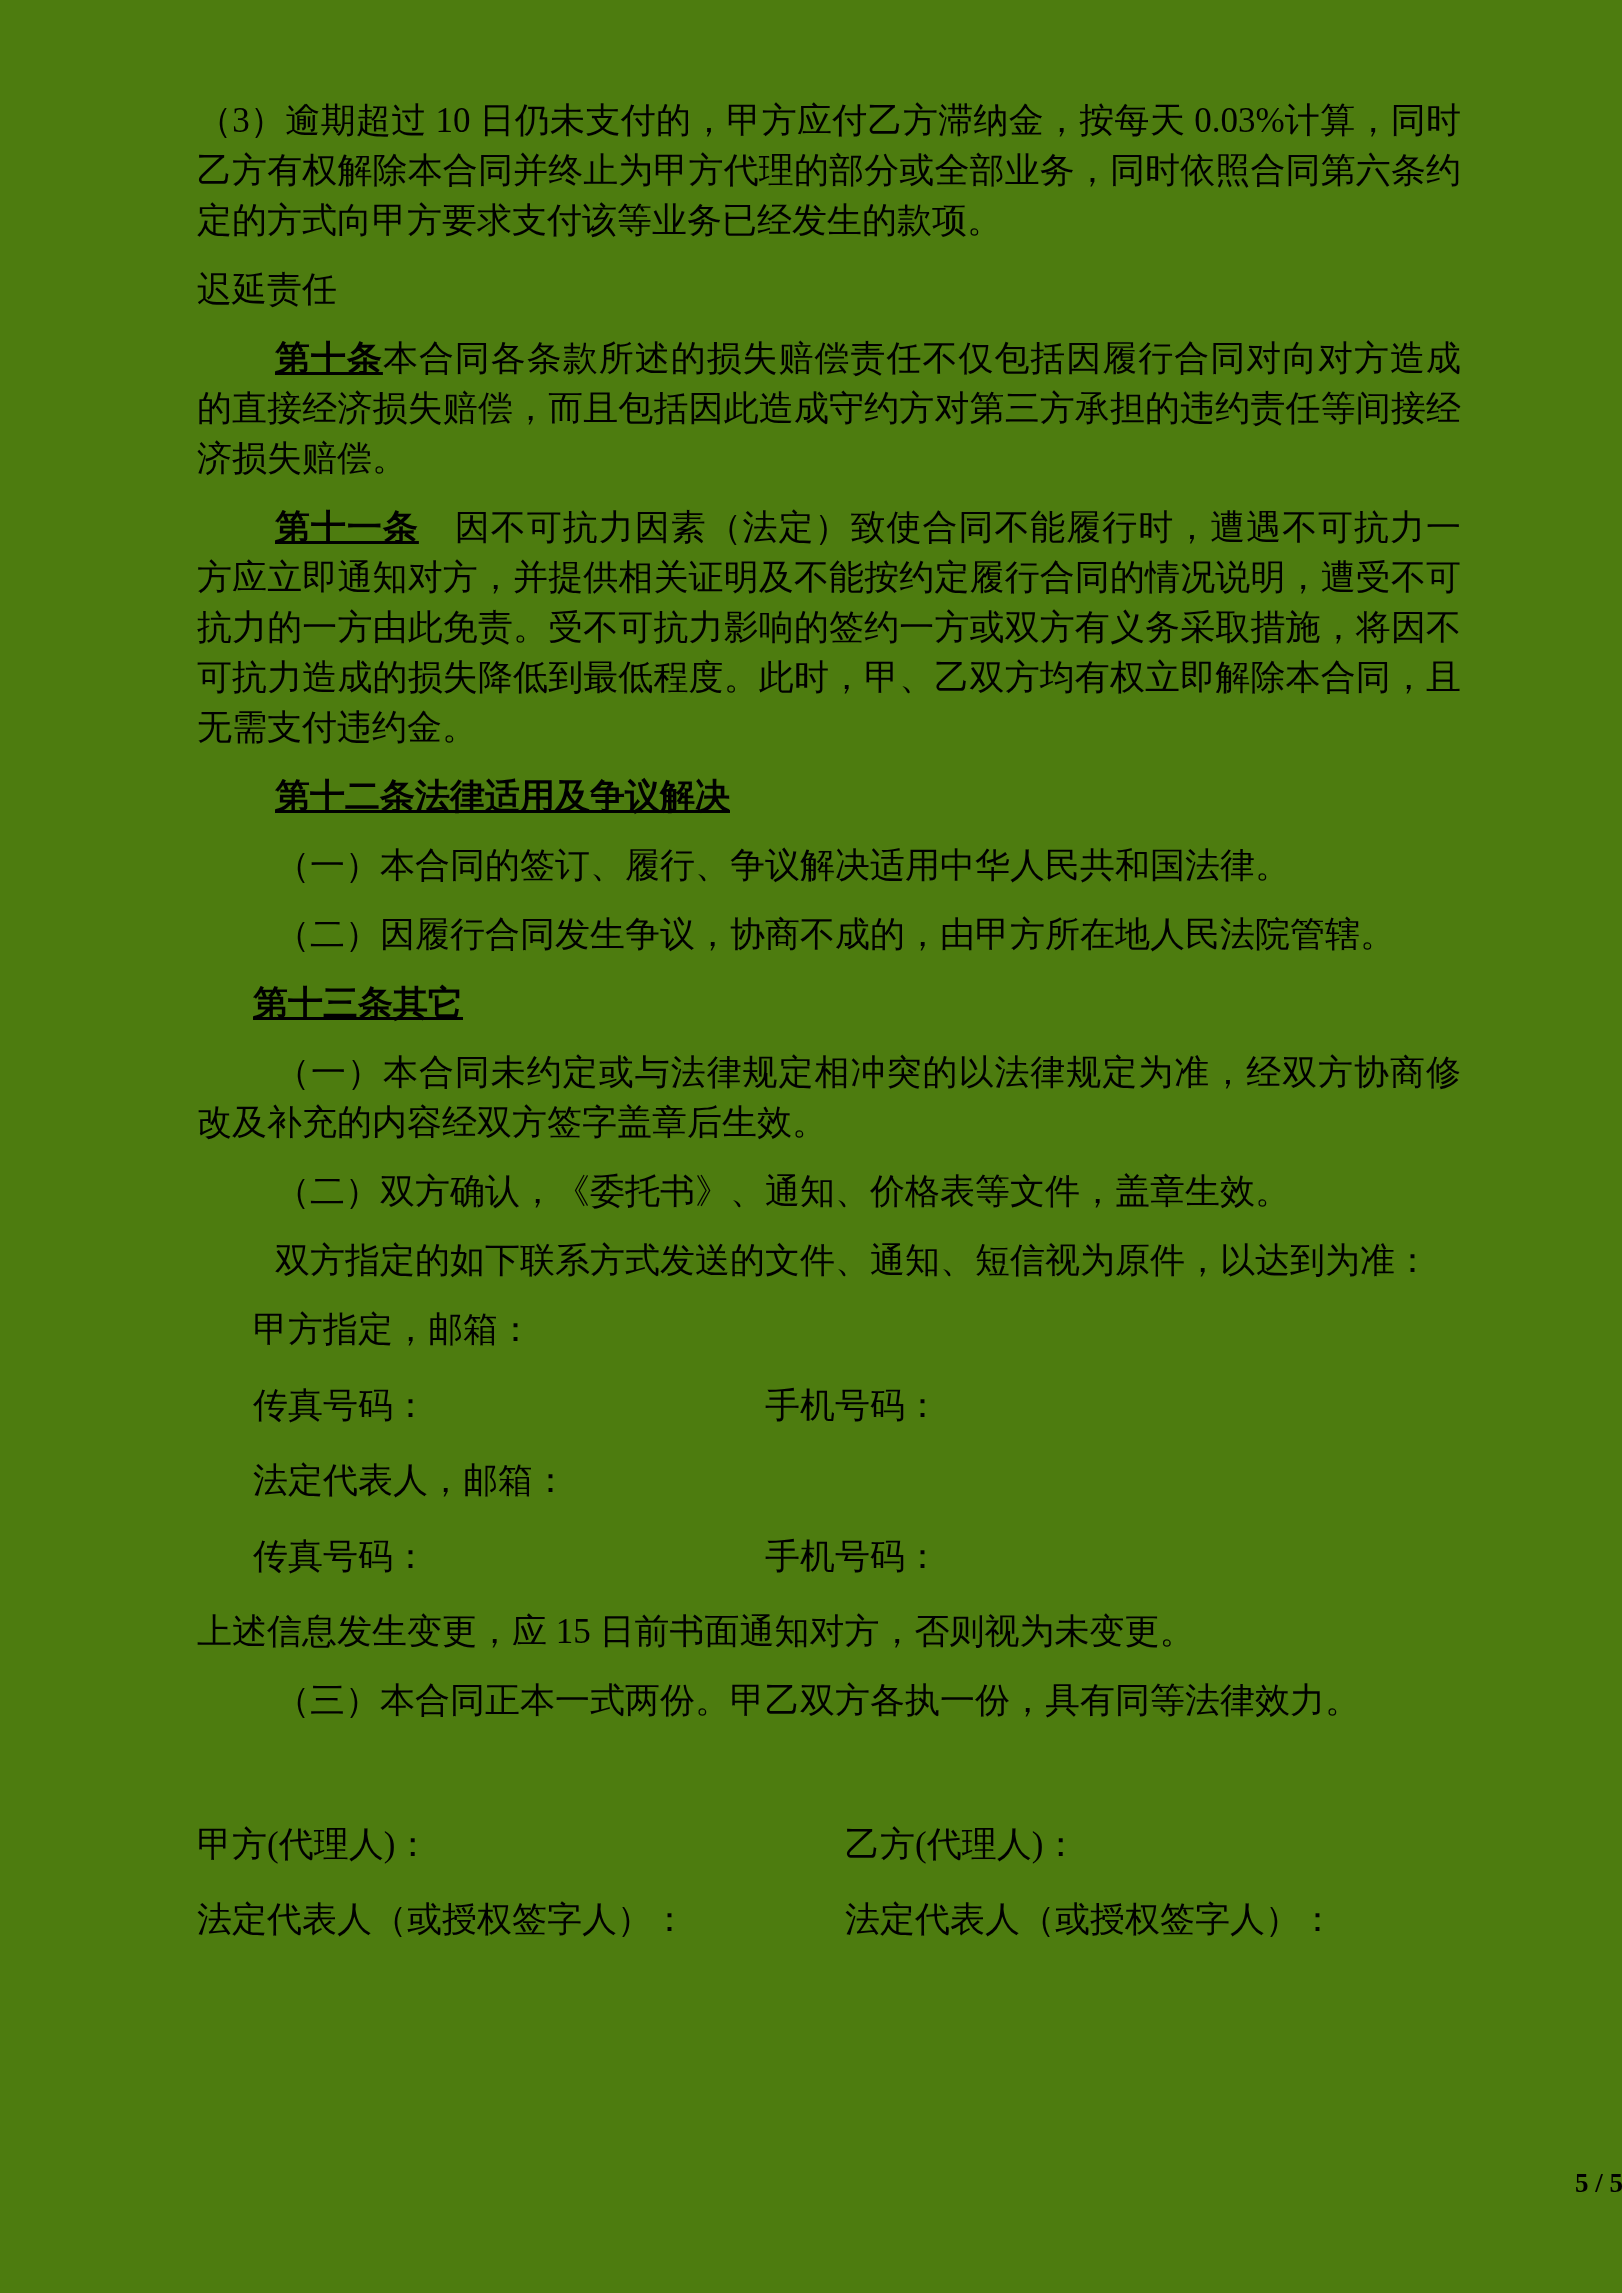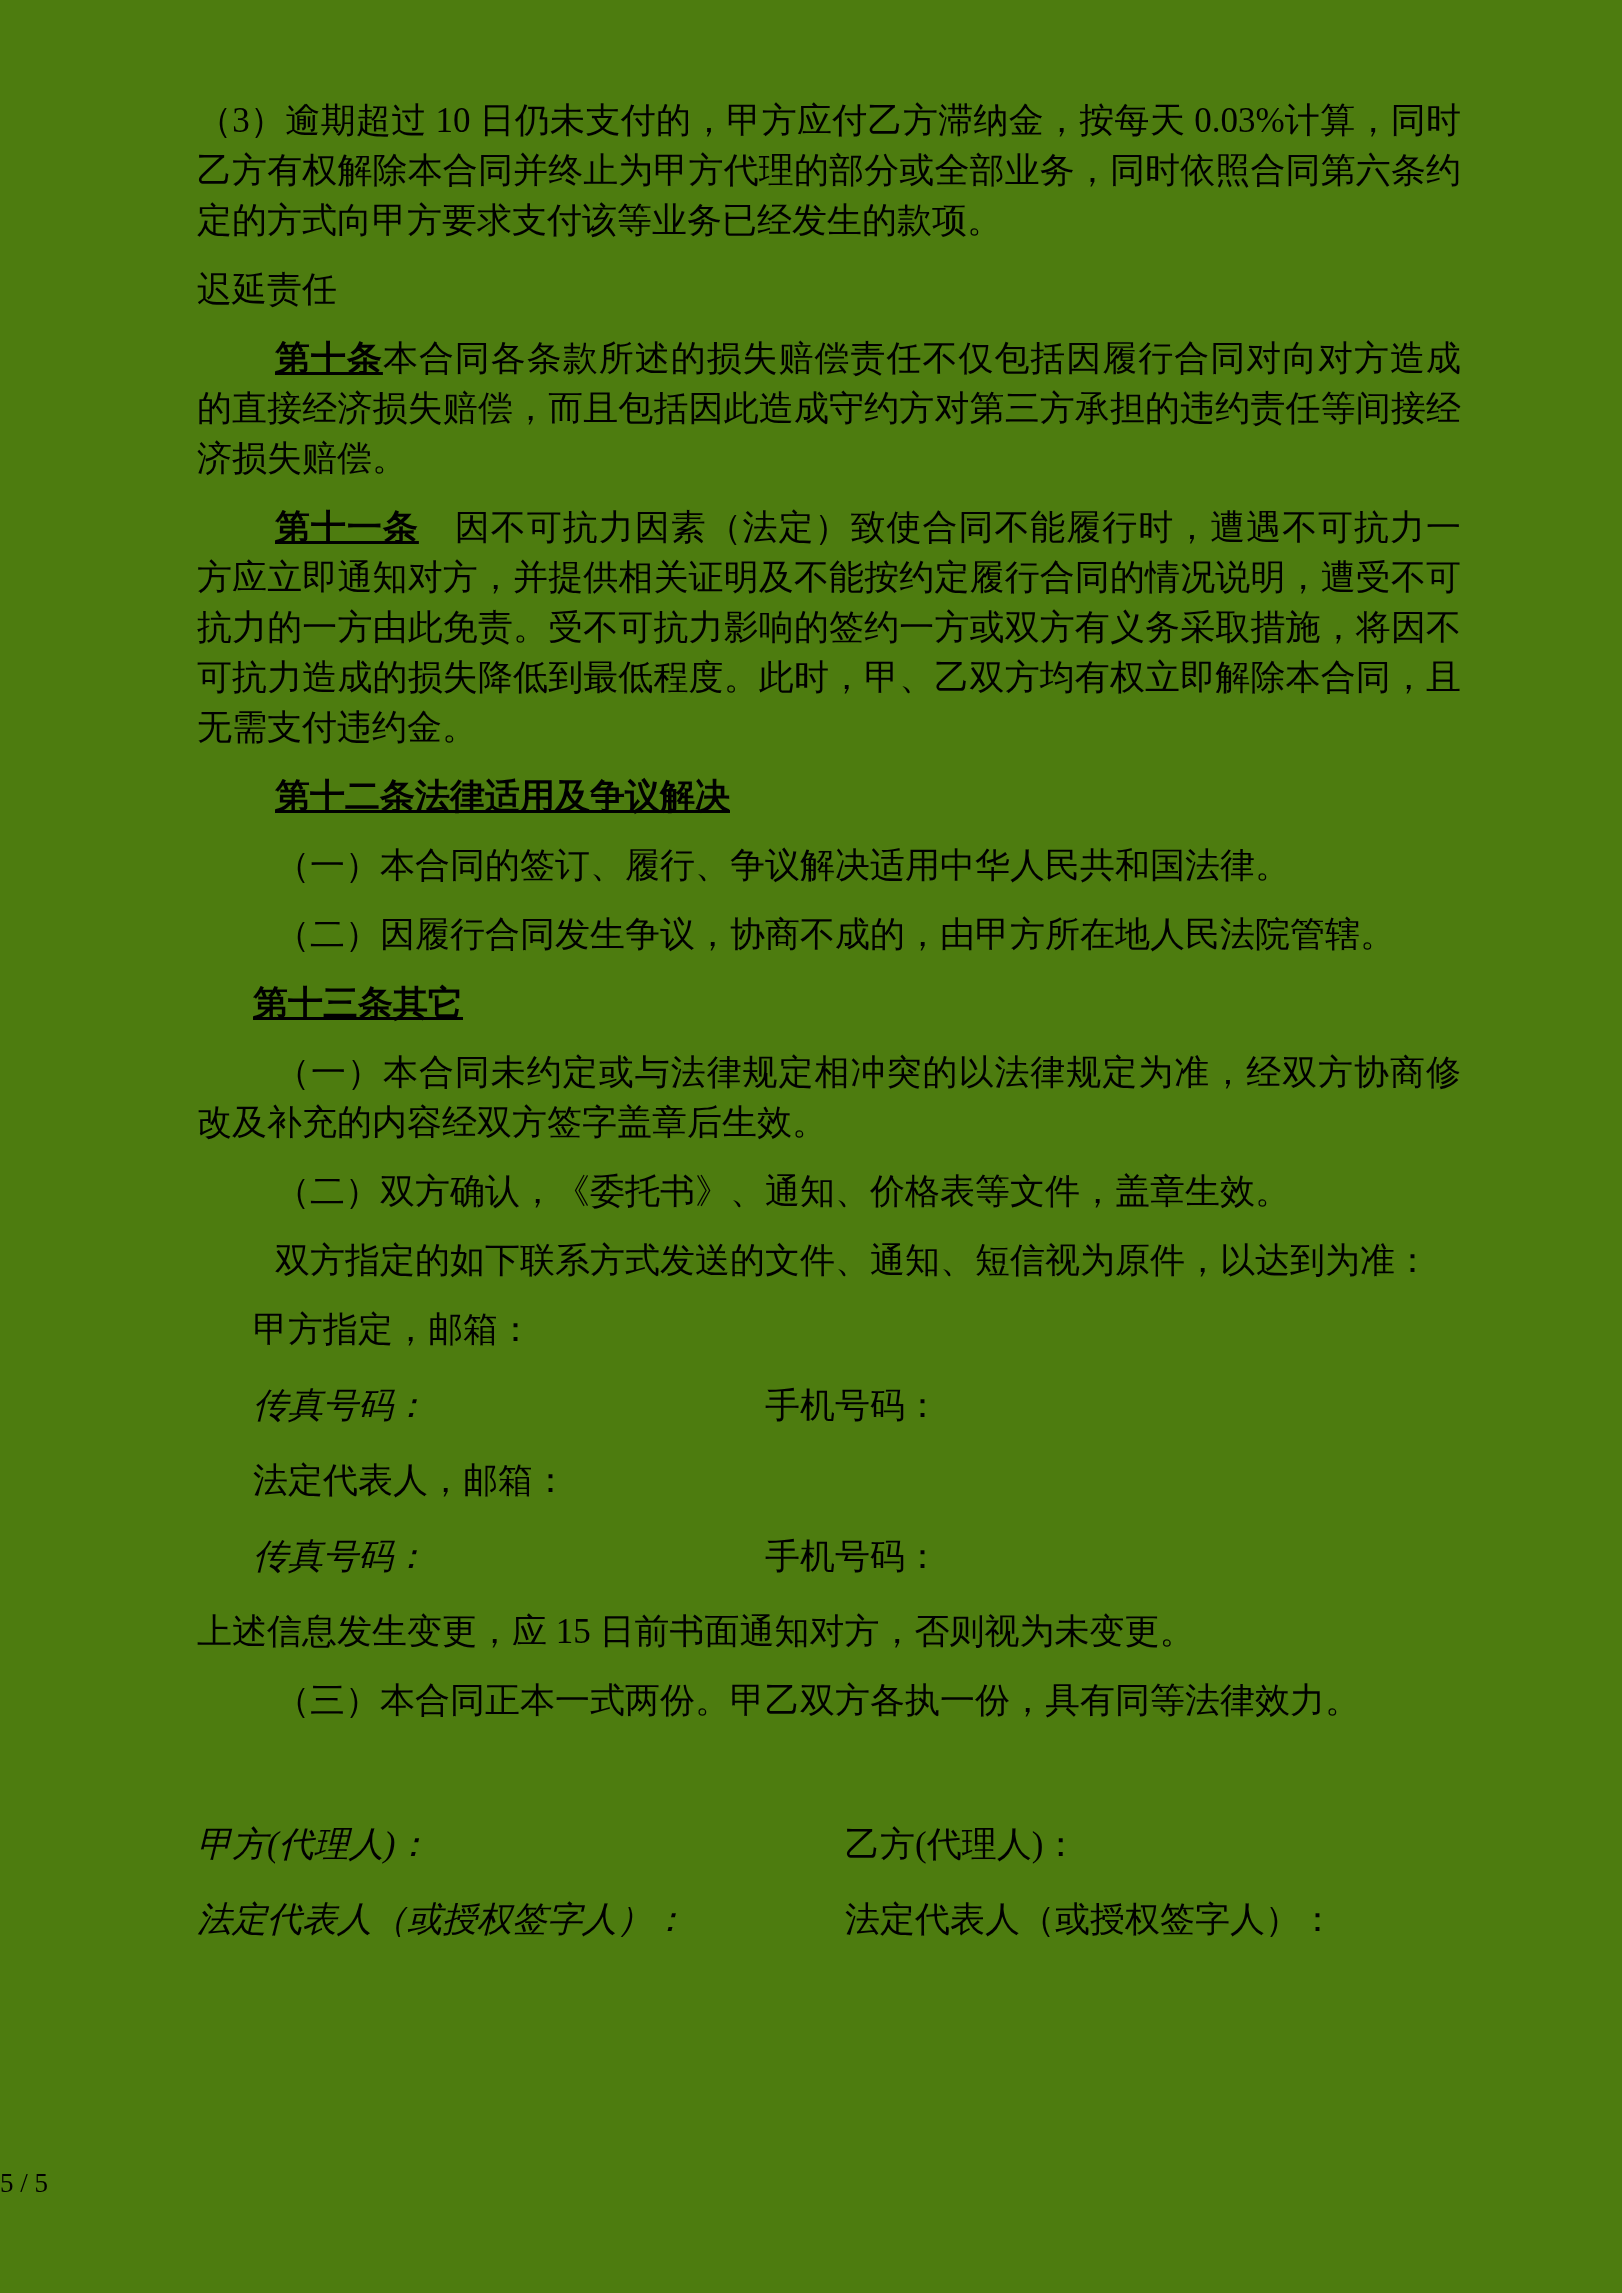--- a/index.html
+++ b/index.html
@@ -22,28 +22,28 @@
   }
   .para { margin:0 0 19px 0; padding:0; }
   .flush   { text-indent:0; }
   .indent  { text-indent:78px; }
   .indent-sm { text-indent:56px; }
   .heading { font-weight:bold; }
   .para b  { font-weight:bold;text-decoration:underline; }
   .contact { margin-bottom:25.5px; }
   .sig     { margin-bottom:24.5px; }
   .gap-after { margin-bottom:94px; }
-  .two-col .col-left { display:inline-block; text-indent:0;font-style:italic; }
+  .two-col .col-left { display:inline-block; text-indent:0; }
   .contact .col-left { width:512px; }
   .sig .col-left     { width:648px; }
   .footer {
     position:absolute;
     left:0; right:0; top:2167px;
-    text-align:left;
-    font-weight:normal;
+    text-align:right;
+    font-weight:bold;
     font-size:27px;
     line-height:33px;
   }
 </style>
 </head>
 <body>
 
 <div class="page">
   <div class="content">
       <p class="para flush">（3）逾期超过 10 日仍未支付的，甲方应付乙方滞纳金，按每天 0.03%计算，同时乙方有权解除本合同并终止为甲方代理的部分或全部业务，同时依照合同第六条约定的方式向甲方要求支付该等业务已经发生的款项。</p>

